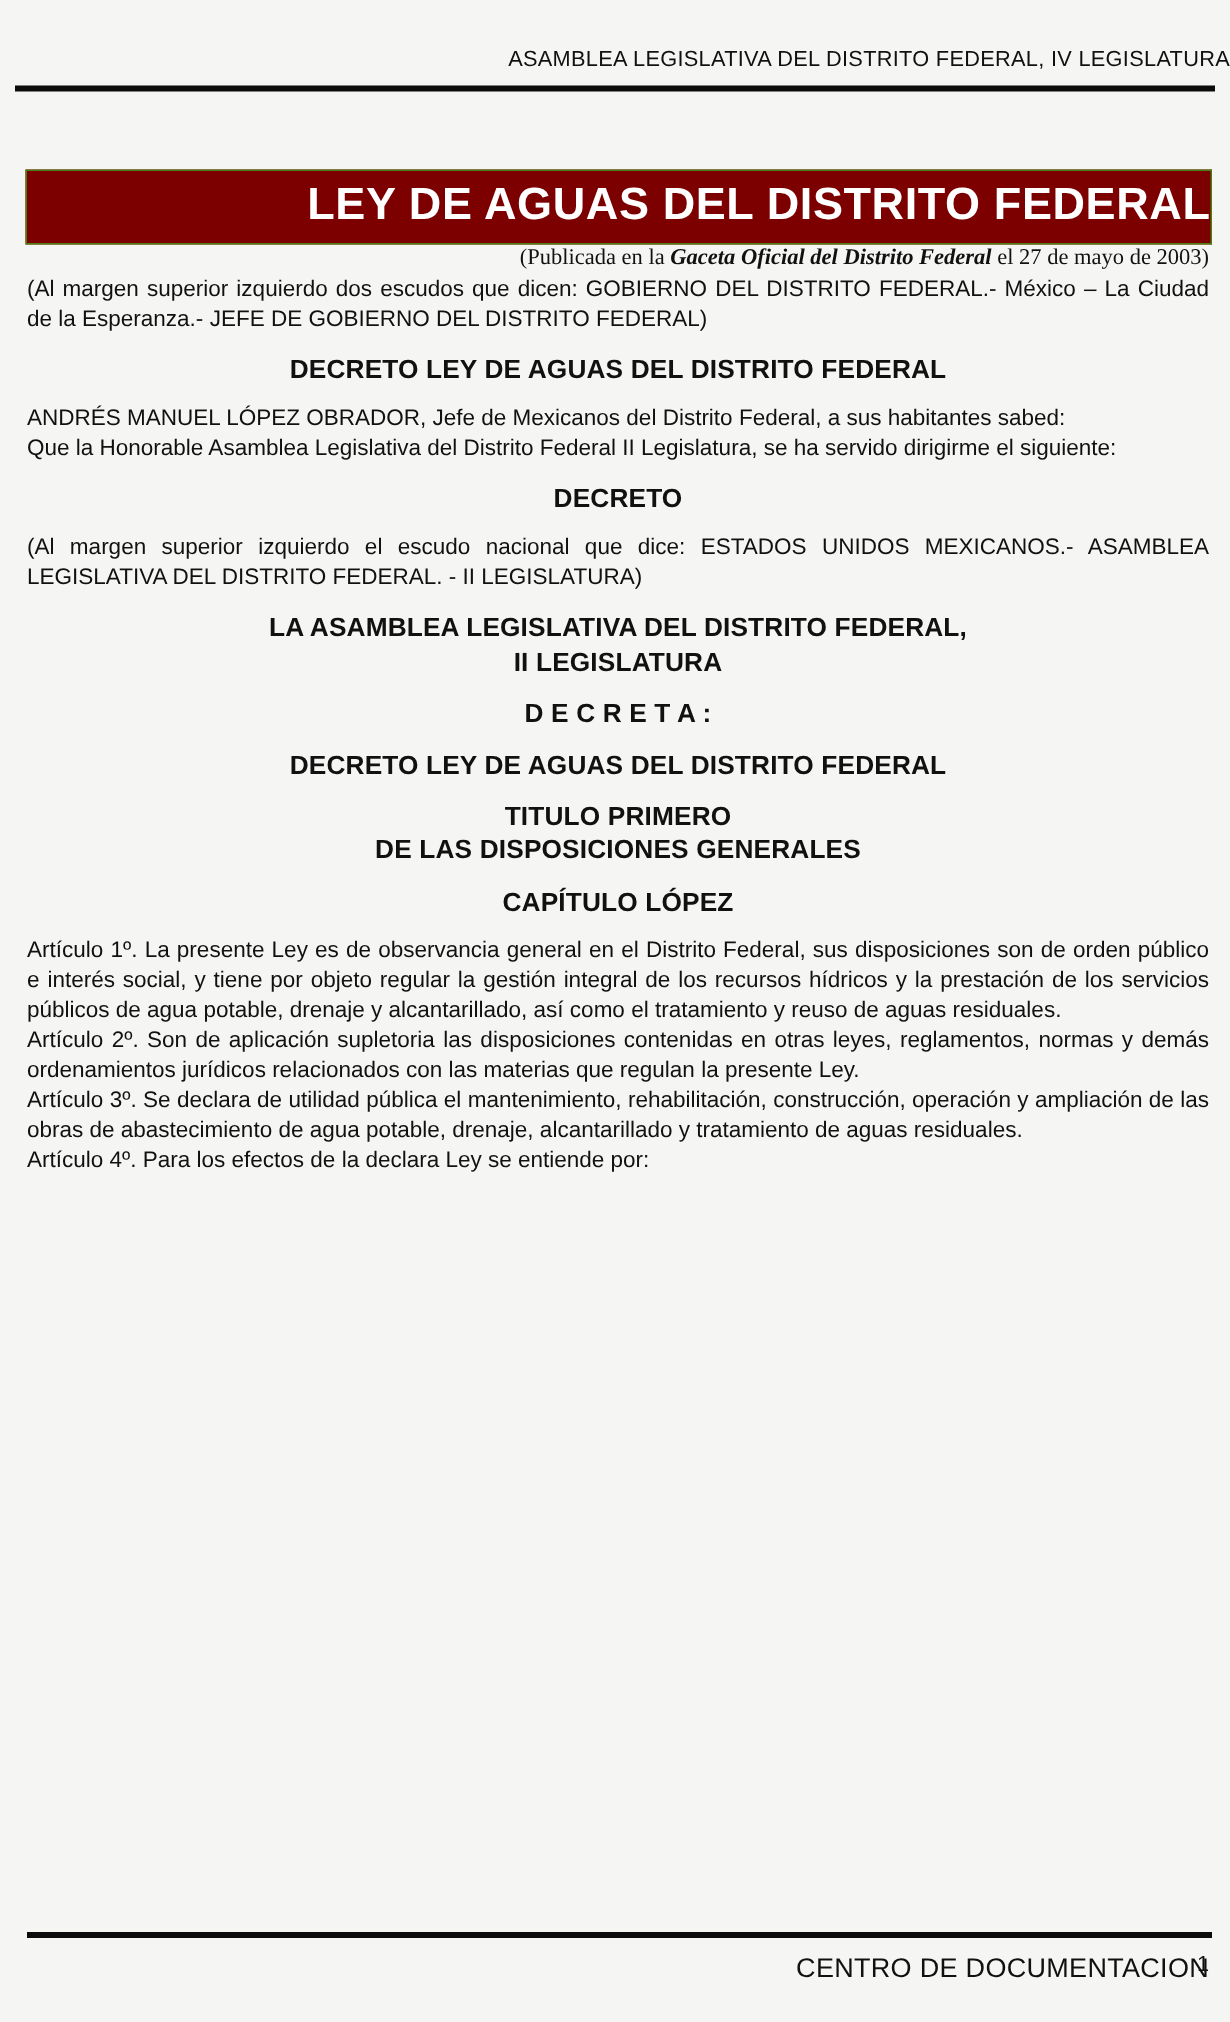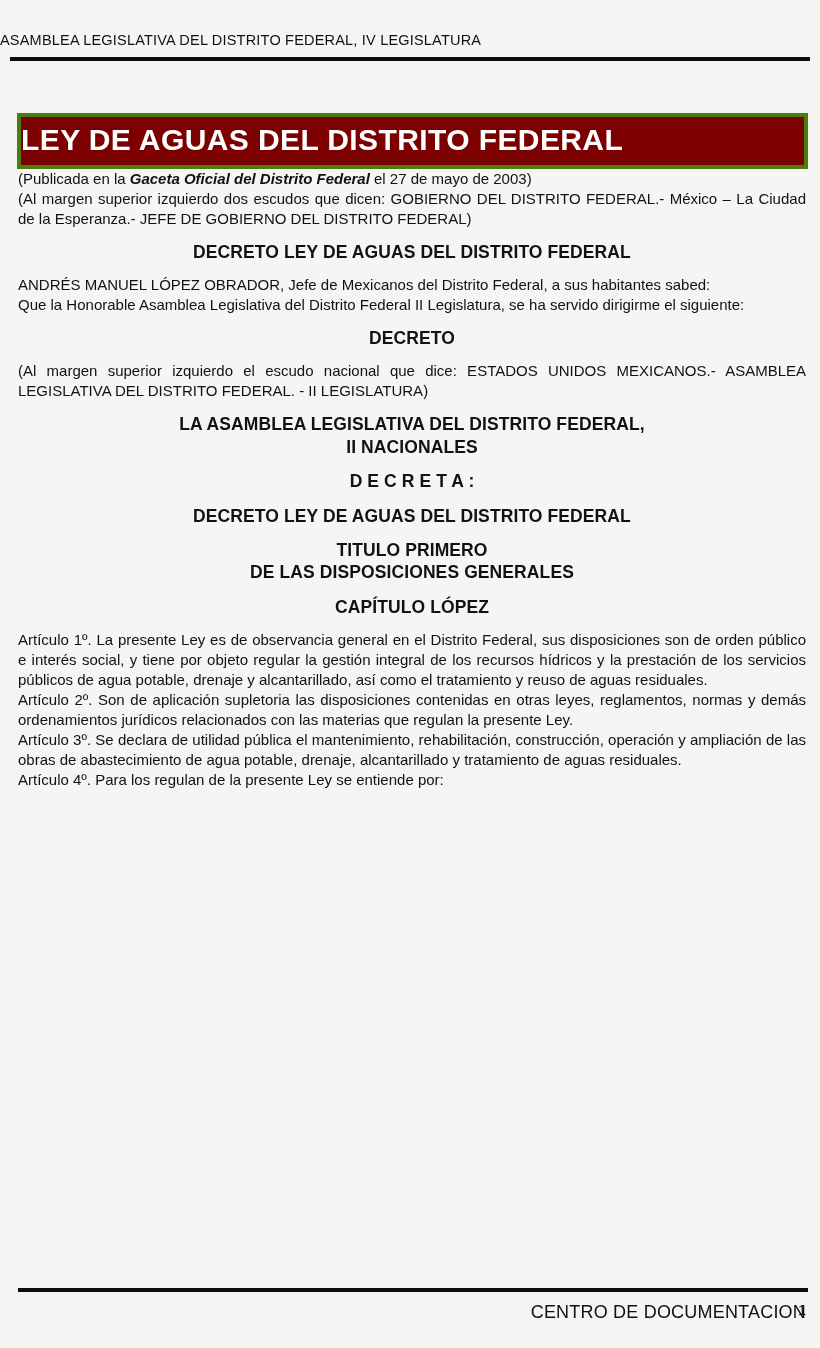--- a/index.html
+++ b/index.html
@@ -21,42 +21,42 @@
     position: relative;
     width: 820px;
     height: 1348px;
     box-sizing: border-box;
     padding: 0;
   }
 
   
   .doc-header {
     padding-top: 32px;
-    text-align: left;
+    text-align: right;
   }
   .doc-header-text {
     font-size: 14.5px;
     letter-spacing: 0.2px;
     color: #111;
     display: block;
   }
   .header-rule {
     margin: 9px 10px 0 10px;
     border: 0;
     border-top: 4px solid #0c0c0c;
     height: 0;
   }
 
   
   .title-banner {
     margin: 52px 12px 0 17px;
     background: #7d0000;
-    border: 4px solid #4d7c0f;
+    border: 1px solid #4d7c0f;
     padding: 6px 0 9px 0;
-    text-align: left;
+    text-align: right;
   }
   .title-banner-text {
     color: #ffffff;
     font-size: 30px;
     font-weight: bold;
     letter-spacing: 0.4px;
     line-height: 1.1;
   }
 
   
@@ -64,21 +64,22 @@
     margin: 0 14px 0 18px;
   }
 
   p.para {
     font-size: 15px;
     line-height: 1.33;
     text-align: justify;
     margin: 0;
   }
   p.para.center {
-    text-align: left;
+    text-align: right;
+    font-family: Liberation Serif, serif;
   }
   .sp-26 { margin-top: 26px; }
   .sp-28 { margin-top: 28px; }
   .sp-30 { margin-top: 30px; }
   .sp-34 { margin-top: 34px; }
   .sp-36 { margin-top: 36px; }
 
   .b { font-weight: normal; }
   .bi { font-weight: bold; font-style: italic; }
 
@@ -157,21 +158,21 @@
     <p class="para sp-34">Que la Honorable Asamblea Legislativa del Distrito Federal II Legislatura, se ha servido dirigirme el siguiente:</p>
 
     <h2 class="heading big sp-36">DECRETO</h2>
 
     <p class="para sp-34">
       <span>(Al margen superior izquierdo el escudo nacional que dice: ESTADOS UNIDOS MEXICANOS.- </span><span class="b">ASAMBLEA LEGISLATIVA DEL DISTRITO FEDERAL. - II LEGISLATURA</span><span>)</span>
     </p>
 
     <h2 class="heading big sp-34">
       <span>LA ASAMBLEA LEGISLATIVA DEL DISTRITO FEDERAL,</span><br>
-      <span>II NACIONALES</span>
+      <span>II LEGISLATURA</span>
     </h2>
 
     <h2 class="heading big sp-30">D E C R E T A :</h2>
 
     <h2 class="heading big sp-28">DECRETO LEY DE AGUAS DEL DISTRITO FEDERAL</h2>
 
     <h2 class="heading big sp-28">
       <span>TITULO PRIMERO</span><br>
       <span>DE LAS DISPOSICIONES GENERALES</span>
     </h2>
@@ -184,21 +185,21 @@
 
     <p class="para sp-26">
       <span class="b">Artículo 2º.</span><span> Son de aplicación supletoria las disposiciones contenidas en otras leyes, reglamentos, normas y demás ordenamientos jurídicos relacionados con las materias que regulan la presente Ley.</span>
     </p>
 
     <p class="para sp-26">
       <span class="b">Artículo 3º.</span><span> Se declara de utilidad pública el mantenimiento, rehabilitación, construcción, operación y ampliación de las obras de abastecimiento de agua potable, drenaje, alcantarillado y tratamiento de aguas residuales.</span>
     </p>
 
     <p class="para sp-26">
-      <span class="b">Artículo 4º.</span><span> Para los regulan de la presente Ley se entiende por:</span>
+      <span class="b">Artículo 4º.</span><span> Para los efectos de la declara Ley se entiende por:</span>
     </p>
 
 
   </div>
 
   <div class="doc-footer">
     <hr class="footer-rule">
     <div class="footer-row">
       <div class="footer-center">CENTRO DE DOCUMENTACION</div>
       <div class="footer-page">1</div>

